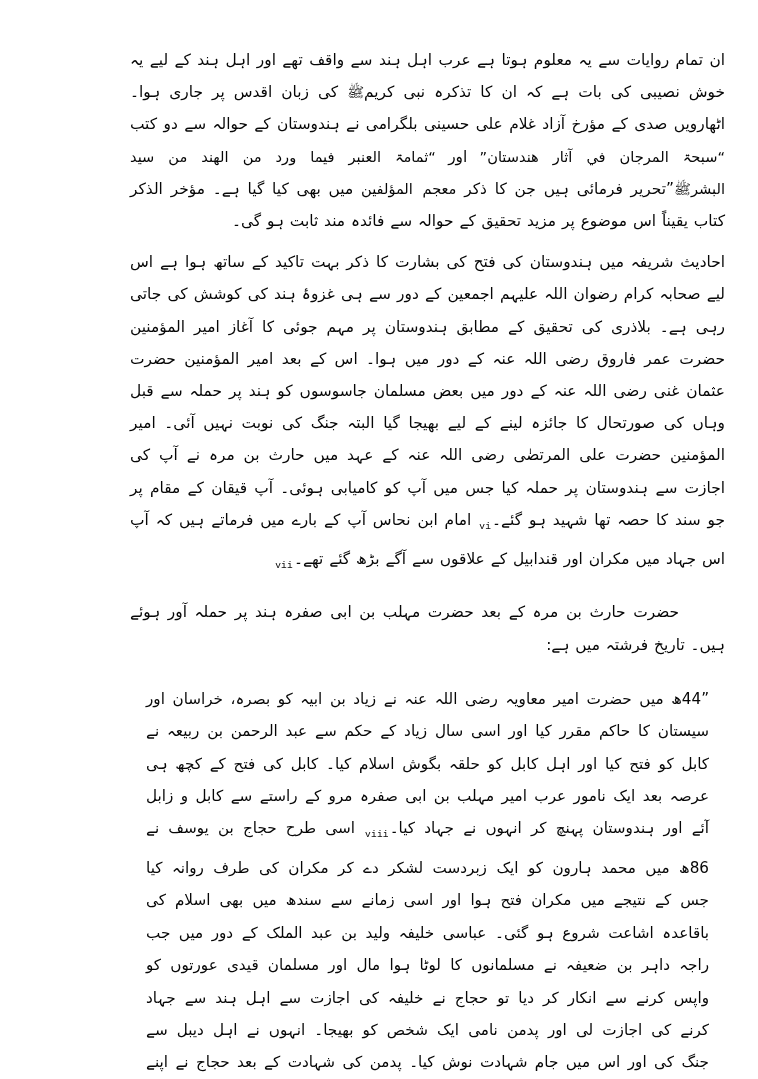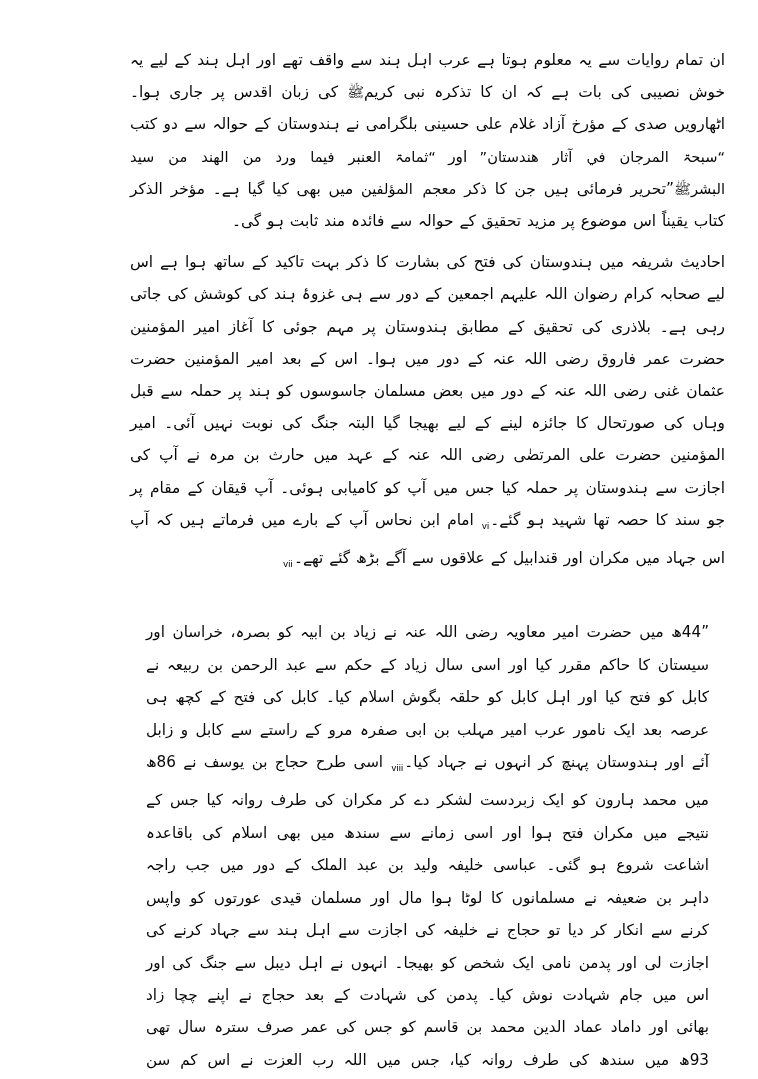--- a/index.html
+++ b/index.html
@@ -59,21 +59,21 @@
   .ar-naskh {
     font-family: "DejaVu Sans", sans-serif;
     font-size: 14.6px;
     word-spacing: 3px;
     unicode-bidi: isolate;
     direction: rtl;
   }
 
   
   .fn {
-    font-family: Liberation Sans, sans-serif;
+    font-family: Liberation Mono, monospace;
     font-size: 9.5px;
     vertical-align: sub;
     direction: ltr;
     unicode-bidi: isolate;
     letter-spacing: 0.2px;
     padding: 0 1px;
   }
   
   .honorific {
     font-family: "DejaVu Sans", sans-serif;
@@ -90,20 +90,21 @@
   <div class="doc-body">
 
     <p class="p-urdu"><span>ان تمام روایات سے یہ معلوم ہوتا ہے عرب اہل ہند سے واقف تھے اور اہل ہند کے لیے یہ خوش نصیبی کی بات ہے کہ ان کا تذکرہ نبی کریم</span><span class="honorific">ﷺ</span> <span>کی زبان اقدس پر جاری ہوا۔ اٹھارویں صدی کے مؤرخ آزاد غلام علی حسینی بلگرامی نے ہندوستان کے حوالہ سے دو کتب</span> <span class="ar-naskh">“سبحۃ المرجان في آثار هندستان”</span> <span>اور</span> <span class="ar-naskh">“ثمامۃ العنبر فيما ورد من الهند من سيد البشر</span><span class="honorific">ﷺ</span><span>”تحریر فرمائی ہیں جن کا ذکر</span> <span class="ar-naskh">معجم المؤلفین</span> <span>میں بھی کیا گیا ہے۔ مؤخر الذکر کتاب یقیناً اس موضوع پر مزید تحقیق کے حوالہ سے فائدہ مند ثابت ہو گی۔</span></p>
 
     <div class="spacer-6"></div>
 
     <p class="p-urdu p-gap-sm"><span>احادیث شریفہ میں ہندوستان کی فتح کی بشارت کا ذکر بہت تاکید کے ساتھ ہوا ہے اس لیے صحابہ کرام رضوان اللہ علیہم اجمعین کے دور سے ہی غزوۂ ہند کی کوشش کی جاتی رہی ہے۔ بلاذری کی تحقیق کے مطابق ہندوستان پر مہم جوئی کا آغاز امیر المؤمنین حضرت عمر فاروق رضی اللہ عنہ کے دور میں ہوا۔ اس کے بعد امیر المؤمنین حضرت عثمان غنی رضی اللہ عنہ کے دور میں بعض مسلمان جاسوسوں کو ہند پر حملہ سے قبل وہاں کی صورتحال کا جائزہ لینے کے لیے بھیجا گیا البتہ جنگ کی نوبت نہیں آئی۔ امیر المؤمنین حضرت علی المرتضٰی رضی اللہ عنہ کے عہد میں حارث بن مرہ نے آپ کی اجازت سے ہندوستان پر حملہ کیا جس میں آپ کو کامیابی ہوئی۔ آپ قیقان کے مقام پر جو سند کا حصہ تھا شہید ہو گئے۔</span><span class="fn">vi</span> <span>امام ابن نحاس آپ کے بارے میں فرماتے ہیں کہ آپ اس جہاد میں مکران اور قندابیل کے علاقوں سے آگے بڑھ گئے تھے۔</span><span class="fn">vii</span></p>
 
     <div class="spacer-14"></div>
 
+    <p class="p-urdu p-indent">حضرت حارث بن مرہ کے بعد حضرت مہلب بن ابی صفرہ ہند پر حملہ آور ہوئے ہیں۔ تاریخ فرشتہ میں ہے:</p>
 
     <div class="spacer-6"></div>
 
     <p class="p-quote-block"><span>”44ھ میں حضرت امیر معاویہ رضی اللہ عنہ نے زیاد بن ابیہ کو بصرہ، خراسان اور سیستان کا حاکم مقرر کیا اور اسی سال زیاد کے حکم سے عبد الرحمن بن ربیعہ نے کابل کو فتح کیا اور اہل کابل کو حلقہ بگوش اسلام کیا۔ کابل کی فتح کے کچھ ہی عرصہ بعد ایک نامور عرب امیر مہلب بن ابی صفرہ مرو کے راستے سے کابل و زابل آئے اور ہندوستان پہنچ کر انہوں نے جہاد کیا۔</span><span class="fn">viii</span> <span>اسی طرح حجاج بن یوسف نے 86ھ میں محمد ہارون کو ایک زبردست لشکر دے کر مکران کی طرف روانہ کیا جس کے نتیجے میں مکران فتح ہوا اور اسی زمانے سے سندھ میں بھی اسلام کی باقاعدہ اشاعت شروع ہو گئی۔ عباسی خلیفہ ولید بن عبد الملک کے دور میں جب راجہ داہر بن ضعیفہ نے مسلمانوں کا لوٹا ہوا مال اور مسلمان قیدی عورتوں کو واپس کرنے سے انکار کر دیا تو حجاج نے خلیفہ کی اجازت سے اہل ہند سے جہاد کرنے کی اجازت لی اور پدمن نامی ایک شخص کو بھیجا۔ انہوں نے اہل دیبل سے جنگ کی اور اس میں جام شہادت نوش کیا۔ پدمن کی شہادت کے بعد حجاج نے اپنے چچا زاد بھائی اور داماد عماد الدین محمد بن قاسم کو جس کی عمر صرف سترہ سال تھی 93ھ میں سندھ کی طرف روانہ کیا، جس میں اللہ رب العزت نے اس کم سن مجاہد کو فتح عطا فرمائی اور راجہ داہر اس جنگ میں مارا گیا۔</span><span class="fn">ix</span></p>
 
     <div class="spacer-6"></div>
 
     <p class="p-urdu">حضرت سلطان محمود غزنوی علیہ الرحمۃ (357ھ۔421ھ) کا عالم یہ تھا کہ اپنے اوپر غزوہ ہند کو فرض کیا ہوا تھا۔ امام ذہبی فرماتے ہیں:</p>
 
   </div>

